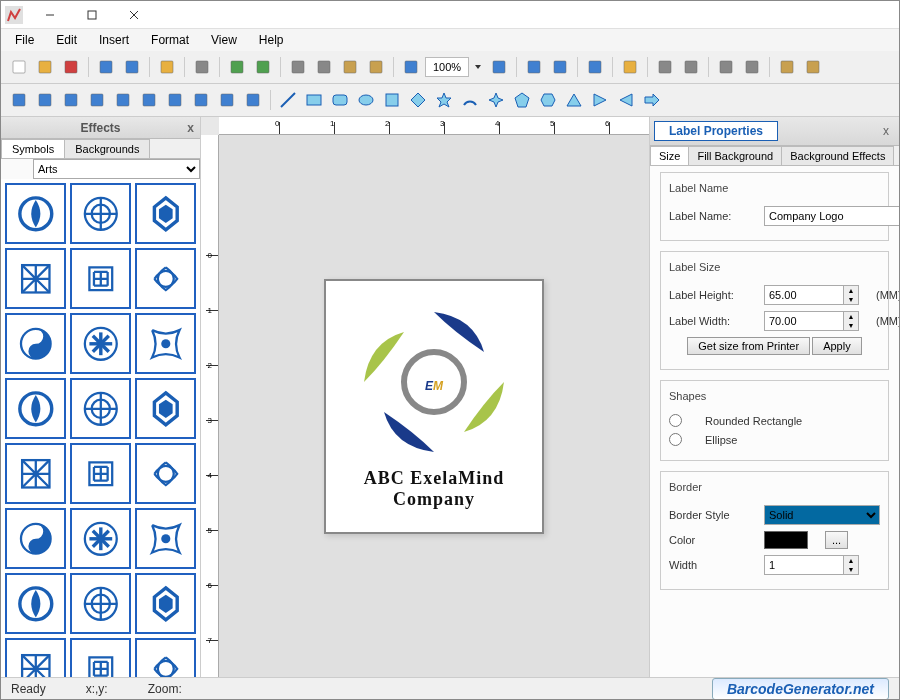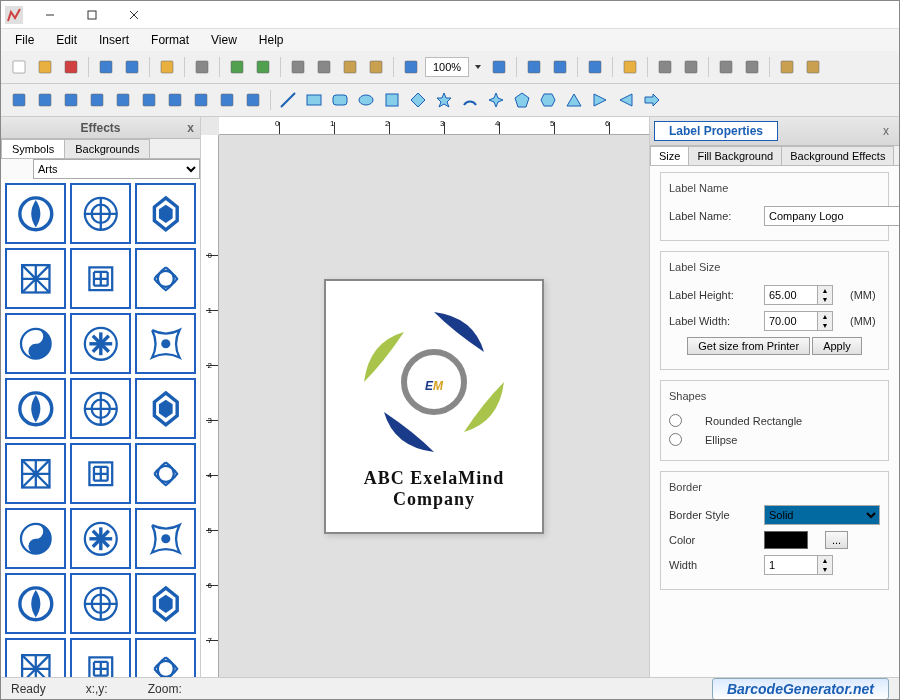--- a/index.html
+++ b/index.html
@@ -42,21 +42,21 @@
 .rp-tabs { display: flex; border-bottom: 1px solid #bbb; background: #f0f0f0; }
 .rp-tabs .rtab { padding: 3px 8px; cursor: pointer; font-size: 11px; border: 1px solid #bbb; border-bottom: none; background: #fff; margin-right: -1px; }
 .rp-tabs .rtab.inactive { background: #e8e8e8; }
 .rp-body { flex: 1; overflow-y: auto; padding: 6px 10px; }
 .fieldset { border: 1px solid #ccc; padding: 8px; margin-bottom: 10px; }
 .fieldset-legend { font-size: 11px; color: #444; padding: 0 4px; margin-left: -4px; margin-top: -14px; background: #fcfcfc; display: inline-block; margin-bottom: 6px; }
 .frow { display: flex; align-items: center; margin: 6px 0; gap: 17px; }
 .frow label { font-size: 11px; color: #333; min-width: 78px; }
 .frow input[type=text] { flex: 1; height: 20px; border: 1px solid #aaa; padding: 0 4px; font-size: 11px; background: #fff; }
 .frow .unit { font-size: 11px; color: #333; }
-.frow .spin { width: 54px; height: 20px; border: 1px solid #aaa; padding: 0 4px; font-size: 11px; }
+.frow .spin { width: 80px; height: 20px; border: 1px solid #aaa; padding: 0 4px; font-size: 11px; }
 .frow .btn { padding: 2px 10px; border: 1px solid #999; background: linear-gradient(#f8f8f8,#e0e0e0); cursor: pointer; font-size: 11px; }
 .frow input[type=radio] { margin-right: 6px; }
 .frow select { flex: 1; height: 20px; border: 1px solid #aaa; font-size: 11px; background: #0369a1; }
 .color-swatch { width: 44px; height: 18px; background: #000; border: 1px solid #666; }
 .spinwrap { display: flex; align-items: center; }
 .spinwrap .spinbtns { display: flex; flex-direction: column; border: 1px solid #aaa; border-left: none; }
 .spinwrap .spinbtns div { width: 14px; height: 9px; font-size: 7px; display: flex; align-items: center; justify-content: center; background: #eee; cursor: pointer; }
 .statusbar { height: 22px; border-top: 1px solid #ccc; background: #f0f0f0; display: flex; align-items: center; padding: 0 10px; gap: 40px; font-size: 11px; color: #333; }
 .statusbar .brand { margin-left: auto; font-size: 14px; font-style: italic; font-weight: bold; color: #1a5fb4; padding: 2px 14px; background: linear-gradient(#dceaff,#fff); border: 1px solid #8ab; border-radius: 3px; }
 .ruler-tick { position: absolute; border-left: 1px solid #333; height: 6px; bottom: 0; }

